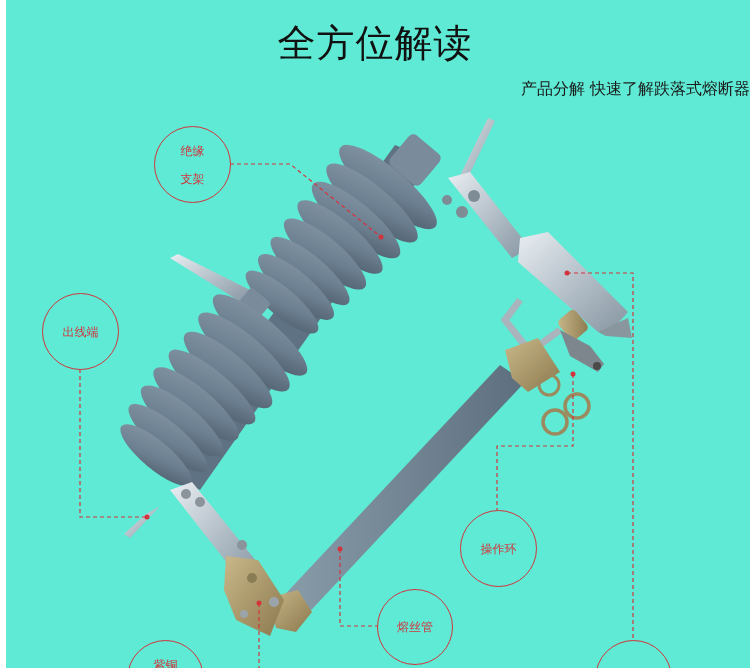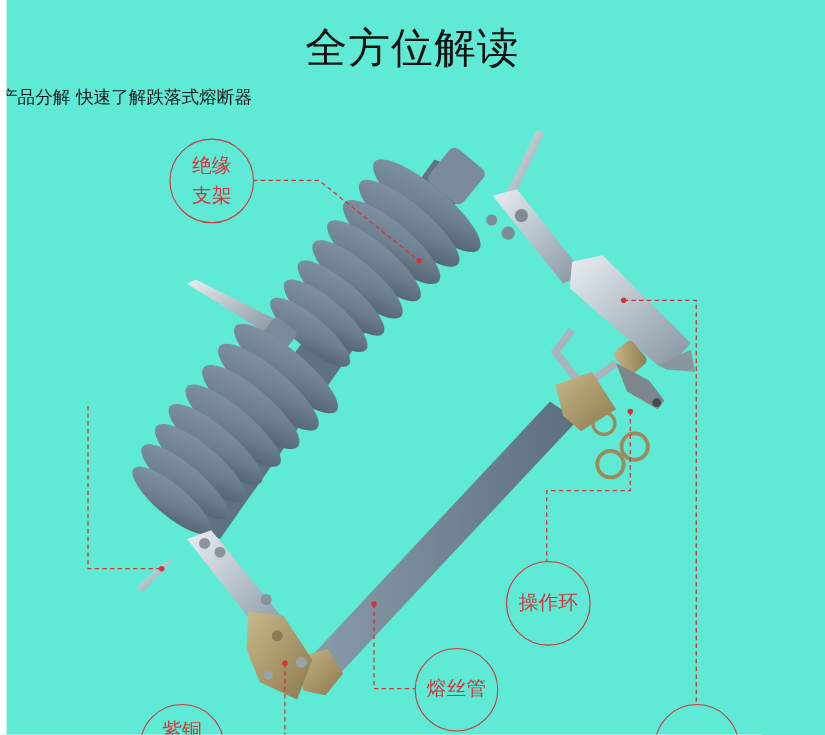--- a/index.html
+++ b/index.html
@@ -11,28 +11,28 @@
     }
     .canvas {
       position: absolute; left: 6px; top: 0; width: 744px; height: 668px;
       background: #5eead4; overflow: hidden; padding-left: 48px;
     }
     .title {
       position: absolute; left: 0; top: 18px; width: 750px; text-align: center;
       font-size: 38px; color: #111111; letter-spacing: 1px; margin-left: -6px;
     }
     .subtitle {
-      position: absolute; left: 0; top: 79px; width: 750px; text-align: left;
+      position: absolute; left: 0; top: 79px; width: 750px; text-align: right;
       font-size: 16px; color: #1a1a1a; margin-left: -6px;
     }
     .product-svg { position: absolute; left: -6px; top: 0; }
     .callout {
       position: absolute; border: 1.5px solid #d3343c; border-radius: 50%;
       box-sizing: border-box; display: flex; align-items: center; justify-content: center;
-      text-align: center; color: #d3343c; font-size: 18px; line-height: 28px;
+      text-align: center; color: #d3343c; font-size: 12px; line-height: 28px;
       background: transparent; cursor: pointer;
     }
     .callout span { display: block; }
   </style>
 </head>
 <body>
 
 <div class="canvas">
 
   <div class="title">全方位解读</div>
@@ -144,20 +144,23 @@
       <circle cx="259" cy="603" r="2.5"></circle>
       <circle cx="567" cy="273" r="2.5"></circle>
     </g>
   </svg>
 
   <div class="callout" style="left:148px; top:126px; width:77px; height:77px; flex-direction:column;">
     <span>绝缘</span>
     <span>支架</span>
   </div>
 
+  <div class="callout" style="left:36px; top:293px; width:77px; height:77px;">
+    <span>出线端</span>
+  </div>
 
   <div class="callout" style="left:371px; top:589px; width:76px; height:76px;">
     <span>熔丝管</span>
   </div>
 
   <div class="callout" style="left:454px; top:510px; width:77px; height:77px;">
     <span>操作环</span>
   </div>
 
   <div class="callout" style="left:121px; top:640px; width:77px; height:77px; align-items:flex-start; padding-top:10px;">

